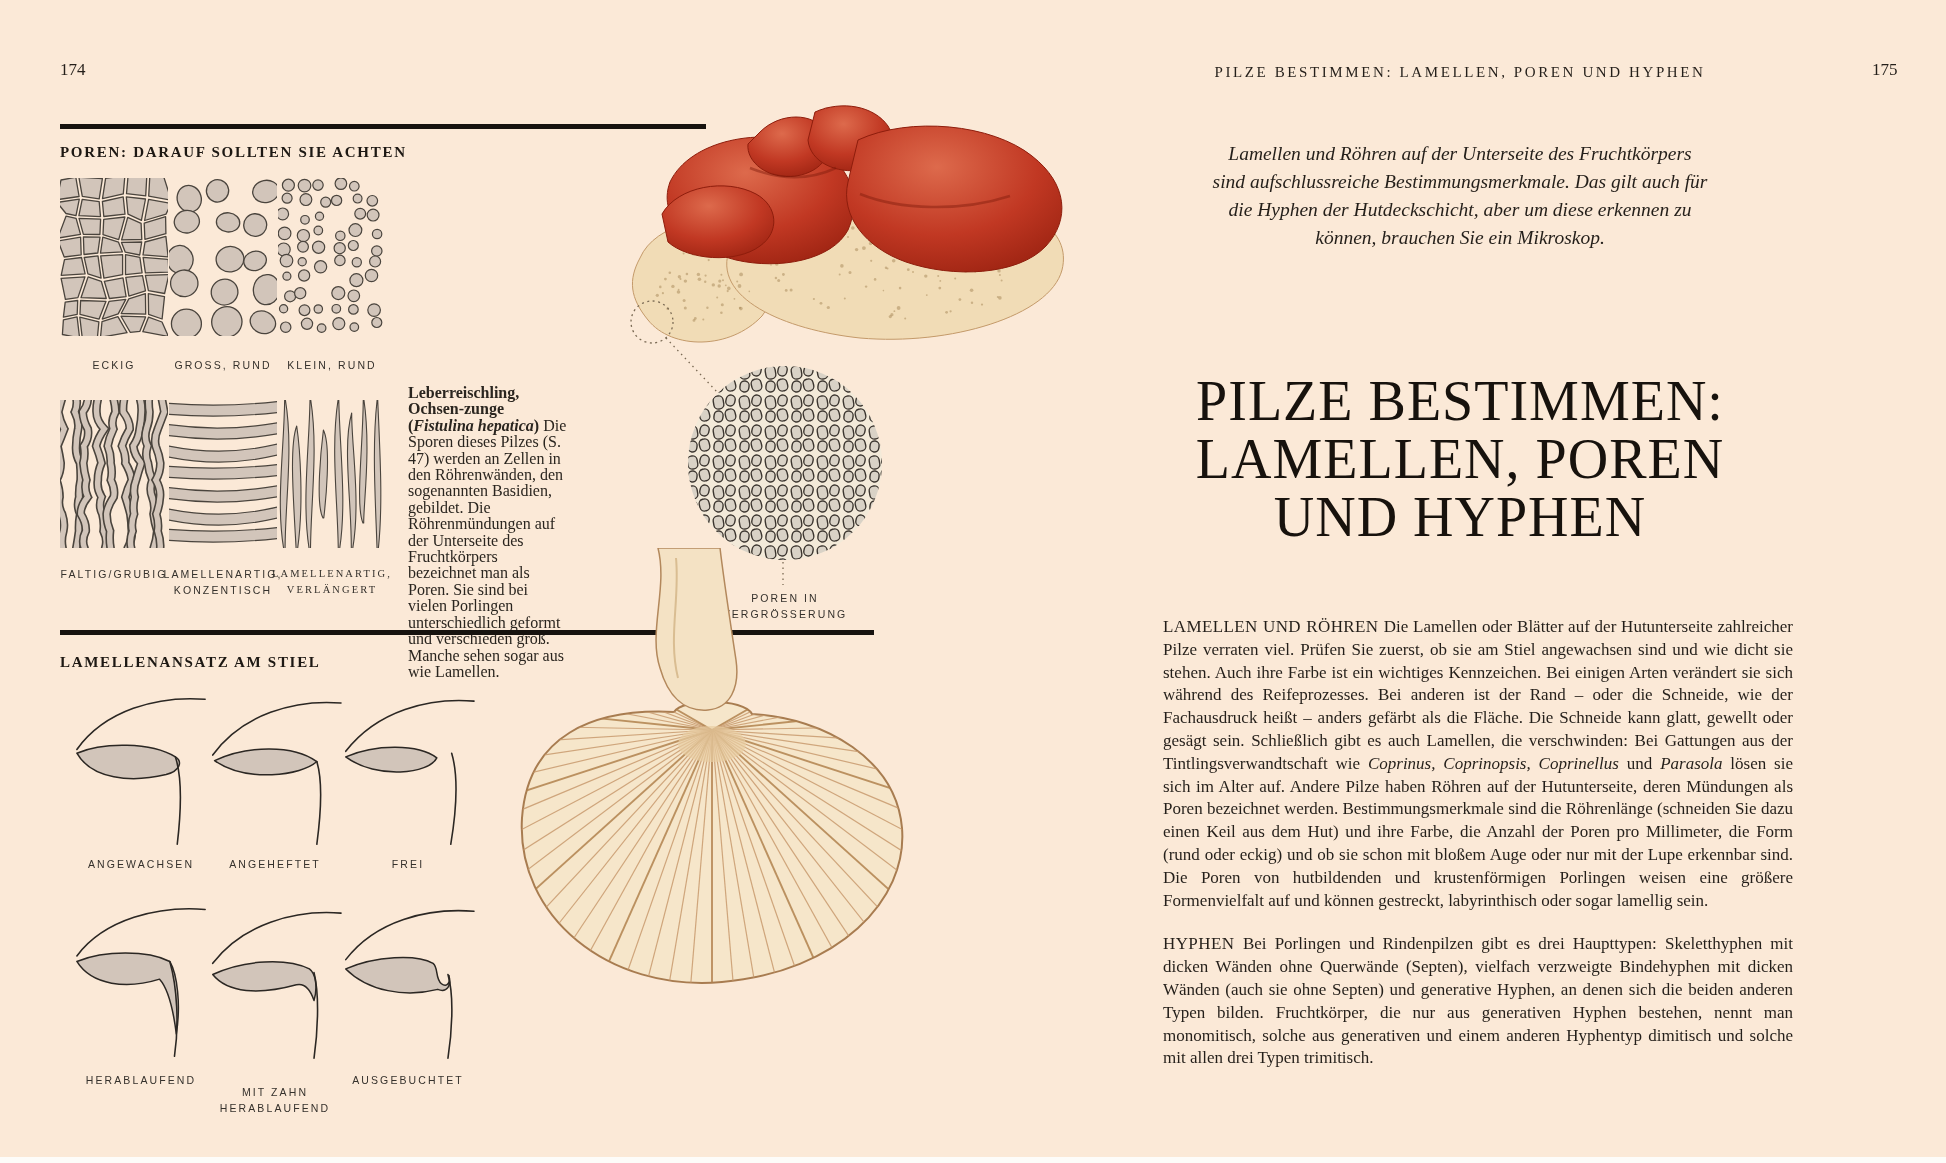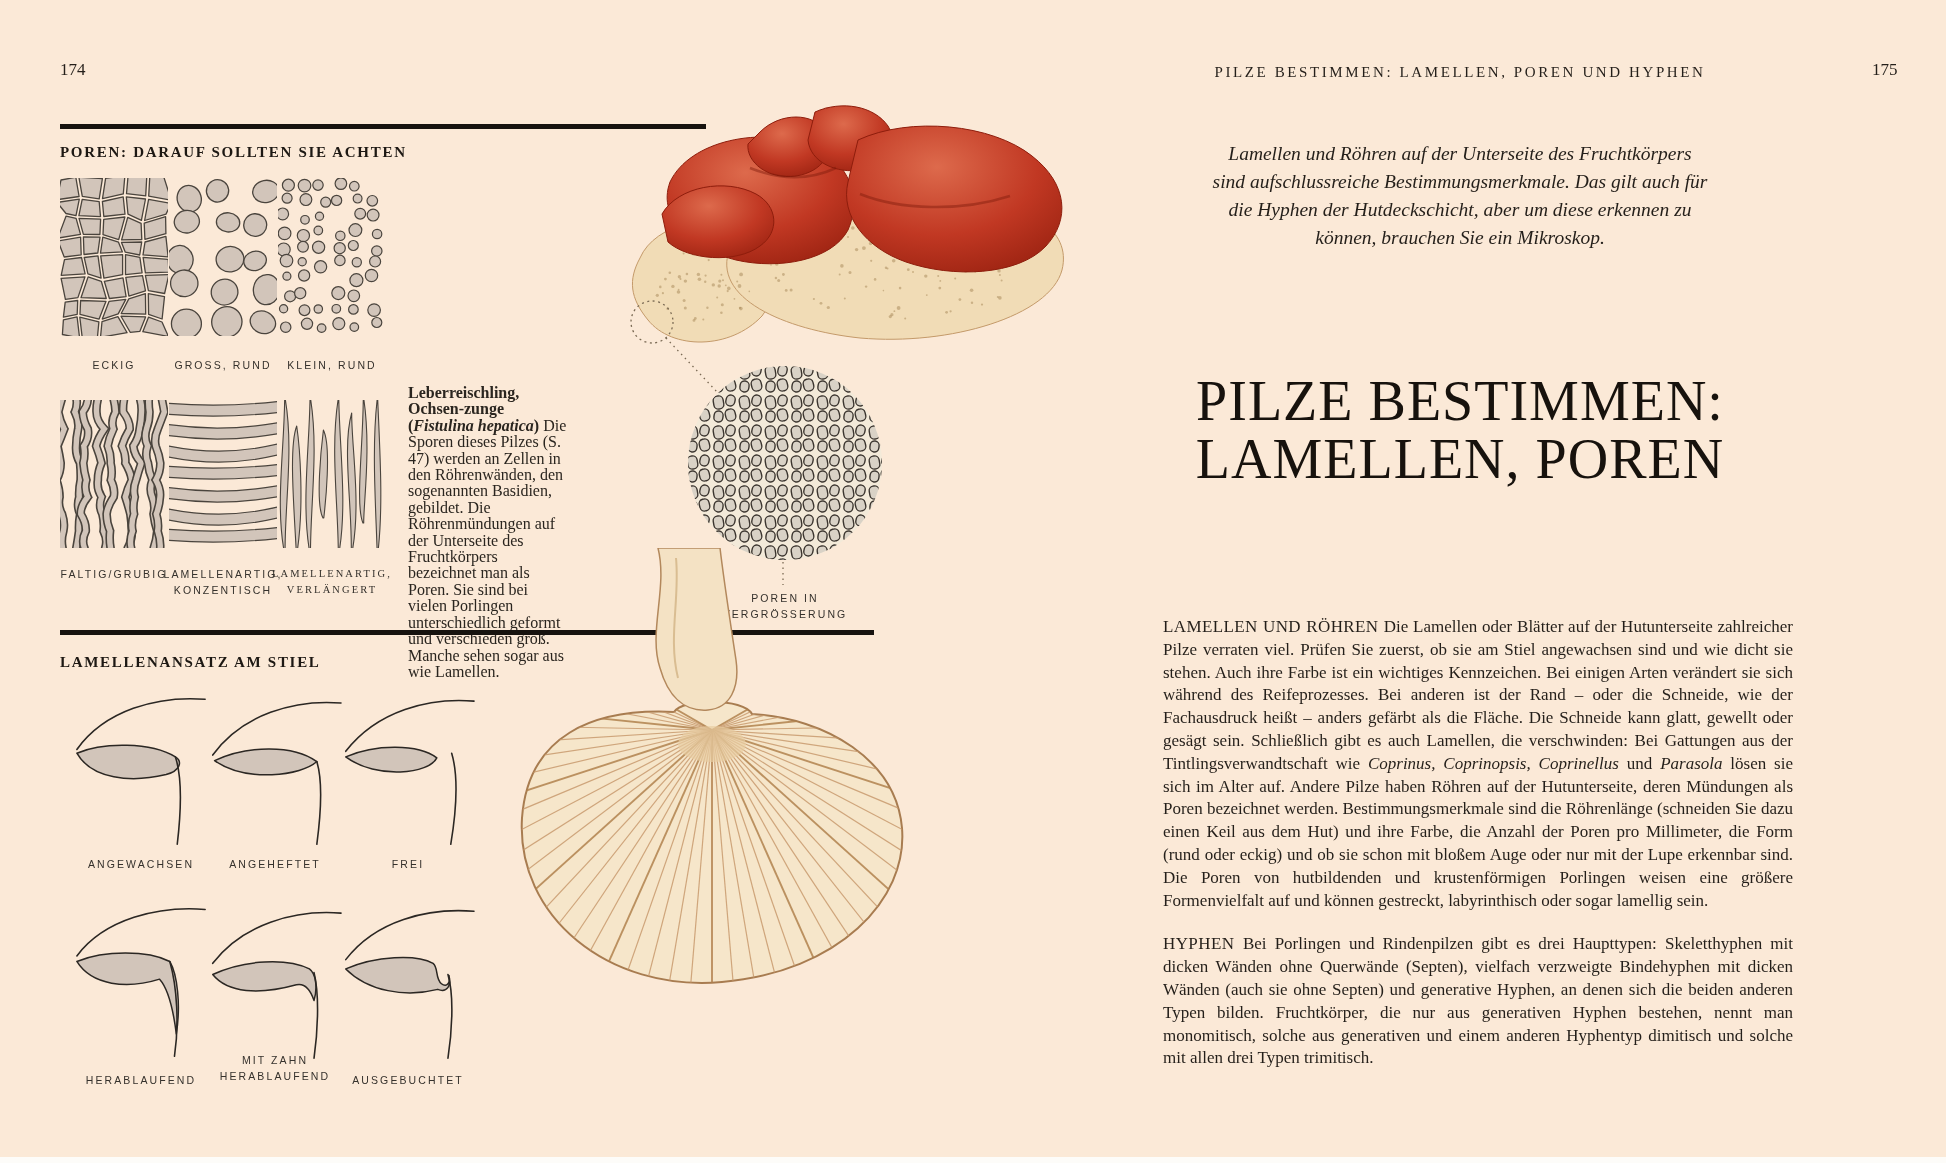--- a/index.html
+++ b/index.html
@@ -408,21 +408,21 @@
     </svg>
   <svg id="gd-ausgebuchtet" class="tile" style="left:333px;top:902px;" width="150" height="158" viewBox="0 0 150 170">
       <path d="M8,72 C40,58 84,56 102,66 C108,71 104,82 111,88 C117,93 121,86 119,79 C122,90 117,98 107,94 C72,103 32,96 8,72 Z" fill="#d2c5ba" stroke="#2b2723" stroke-width="1.6" stroke-linejoin="round"></path>
       <path d="M8,62 C40,20 96,6 146,10" fill="none" stroke="#2b2723" stroke-width="1.7" stroke-linecap="round"></path>
       <path d="M118,78 C125,102 122,142 118,168" fill="none" stroke="#2b2723" stroke-width="1.7" stroke-linecap="round"></path>
     </svg>
 
   <div class="abs small-label label-bottom" style="left:66px;top:1052px;width:150px;height:36px;">
       <span>HERABLAUFEND</span>
     </div>
-  <div class="abs small-label label-bottom" style="left:200px;top:1048px;width:150px;height:36px;align-items:flex-end;">
+  <div class="abs small-label label-bottom" style="left:200px;top:1080px;width:150px;height:36px;align-items:flex-end;">
       <span>MIT ZAHN HERABLAUFEND</span>
     </div>
   <div class="abs small-label label-bottom" style="left:333px;top:1052px;width:150px;height:36px;">
       <span>AUSGEBUCHTET</span>
     </div>
 
   <svg id="fan-svg" class="abs" style="left:508px;top:548px;" width="400" height="452" viewBox="0 0 400 452">
       <defs>
         <clipPath id="fanclip">
           <path d="M14,270 C20,188 84,160 166,164 C174,150 236,150 244,166 C318,170 388,212 394,280 C400,352 330,424 214,434 C100,444 8,368 14,270 Z"></path>
@@ -498,20 +498,21 @@
 <div class="abs" style="left:973px;top:0;width:973px;height:1163px;">
 
   <div class="abs runhead center" style="left:117px;top:64px;width:740px;">PILZE BESTIMMEN: LAMELLEN, POREN UND HYPHEN</div>
   <div class="abs pagenum" style="left:899px;top:60px;">175</div>
 
   <div class="abs intro" style="left:237px;top:140px;width:500px;">Lamellen und Röhren auf der Unterseite des Fruchtkörpers sind aufschlussreiche Bestimmungsmerkmale. Das gilt auch für die Hyphen der Hutdeckschicht, aber um diese erkennen zu können, brauchen Sie ein Mikroskop.</div>
 
   <div class="abs big-title" style="left:47px;top:372px;width:880px;">
     <div>PILZE BESTIMMEN:</div>
     <div>LAMELLEN, POREN</div>
+    <div>UND HYPHEN</div>
   </div>
 
   <div class="abs body-text" style="left:190px;top:616px;width:630px;">
     <p><span class="lead">LAMELLEN UND RÖHREN </span><span>Die Lamellen oder Blätter auf der Hutunterseite zahlreicher Pilze verraten viel. Prüfen Sie zuerst, ob sie am Stiel angewachsen sind und wie dicht sie stehen. Auch ihre Farbe ist ein wichtiges Kennzeichen. Bei einigen Arten verändert sie sich während des Reifeprozesses. Bei anderen ist der Rand – oder die Schneide, wie der Fachausdruck heißt – anders gefärbt als die Fläche. Die Schneide kann glatt, gewellt oder gesägt sein. Schließlich gibt es auch Lamellen, die verschwinden: Bei Gattungen aus der Tintlingsverwandtschaft wie </span><span class="i">Coprinus, Coprinopsis, Coprinellus</span><span> und </span><span class="i">Parasola</span><span> lösen sie sich im Alter auf. Andere Pilze haben Röhren auf der Hutunterseite, deren Mündungen als Poren bezeichnet werden. Bestimmungsmerkmale sind die Röhrenlänge (schneiden Sie dazu einen Keil aus dem Hut) und ihre Farbe, die Anzahl der Poren pro Millimeter, die Form (rund oder eckig) und ob sie schon mit bloßem Auge oder nur mit der Lupe erkennbar sind. Die Poren von hutbildenden und krustenförmigen Porlingen weisen eine größere Formenvielfalt auf und können gestreckt, labyrinthisch oder sogar lamellig sein.</span></p>
     <div class="para-gap"></div>
     <p><span class="lead">HYPHEN </span><span>Bei Porlingen und Rindenpilzen gibt es drei Haupttypen: Skeletthyphen mit dicken Wänden ohne Querwände (Septen), vielfach verzweigte Bindehyphen mit dicken Wänden (auch sie ohne Septen) und generative Hyphen, an denen sich die beiden anderen Typen bilden. Fruchtkörper, die nur aus generativen Hyphen bestehen, nennt man monomitisch, solche aus generativen und einem anderen Hyphentyp dimitisch und solche mit allen drei Typen trimitisch.</span></p>
   </div>
 </div>
 
 <div class="bottom-edge"></div>

